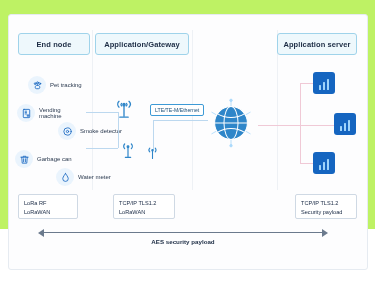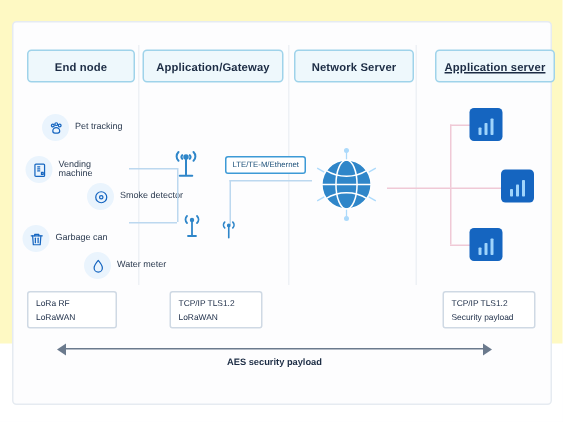--- a/index.html
+++ b/index.html
@@ -5,21 +5,21 @@
   html,body{margin:0;padding:0;}
   body{
     width:375px;height:281px;
     background:#ffffff;
     font-family:"Liberation Sans", sans-serif;
     overflow:hidden;
   }
   .canvas{
     position:relative;
     width:375px;height:229px;
-    background:#fef9c3;
+    background:#bef264;
   }
   .frame{
     position:absolute;
     left:8px;top:14px;
     width:358px;height:254px;
     border:1px solid #e6ebf1;
     border-radius:3px;
     background:#fdfdfe;
   }
 
@@ -32,21 +32,21 @@
     background:#eef8fc;
     color:#1c2c44;
     font-size:7.5px;
     font-weight:bold;
     display:flex;align-items:center;justify-content:center;
     letter-spacing:.1px;
   }
   .ch1{left:18px;  top:33px; width:70px;}
   .ch2{left:95px;  top:33px; width:92px;}
   .ch3{left:196px; top:33px; width:78px;}
-  .ch4{left:290px; top:33px; width:78px;text-decoration:underline;}
+  .ch4{left:277px; top:33px; width:78px;}
 
   
   .pill{
     position:absolute;
     display:flex;align-items:center;
     gap:4px;
   }
   .pill .bubble{
     width:18px;height:18px;border-radius:50%;
     background:#eaf4fd;
@@ -138,21 +138,20 @@
 
 <div class="canvas">
   <div class="frame"></div>
 
   <div class="sep" style="left:92px;top:30px;height:160px;"></div>
   <div class="sep" style="left:192px;top:30px;height:160px;"></div>
   <div class="sep" style="left:277px;top:30px;height:160px;"></div>
 
   <div class="col-head ch1">End node</div>
   <div class="col-head ch2">Application/Gateway</div>
-  <div class="col-head ch3">Network Server</div>
   <div class="col-head ch4">Application server</div>
 
   <div class="pill p1">
     <span class="bubble">
       <svg width="11" height="11" viewBox="0 0 24 24" fill="none" stroke="#1565c0" stroke-width="1.8" stroke-linecap="round" stroke-linejoin="round">
         <circle cx="7" cy="8" r="2"></circle>
           <circle cx="12" cy="6" r="2"></circle>
           <circle cx="17" cy="8" r="2"></circle>
         <path d="M12 11c-3 0-5 2.5-5 5a3 3 0 003 3h4a3 3 0 003-3c0-2.5-2-5-5-5z"></path>
       </svg>

